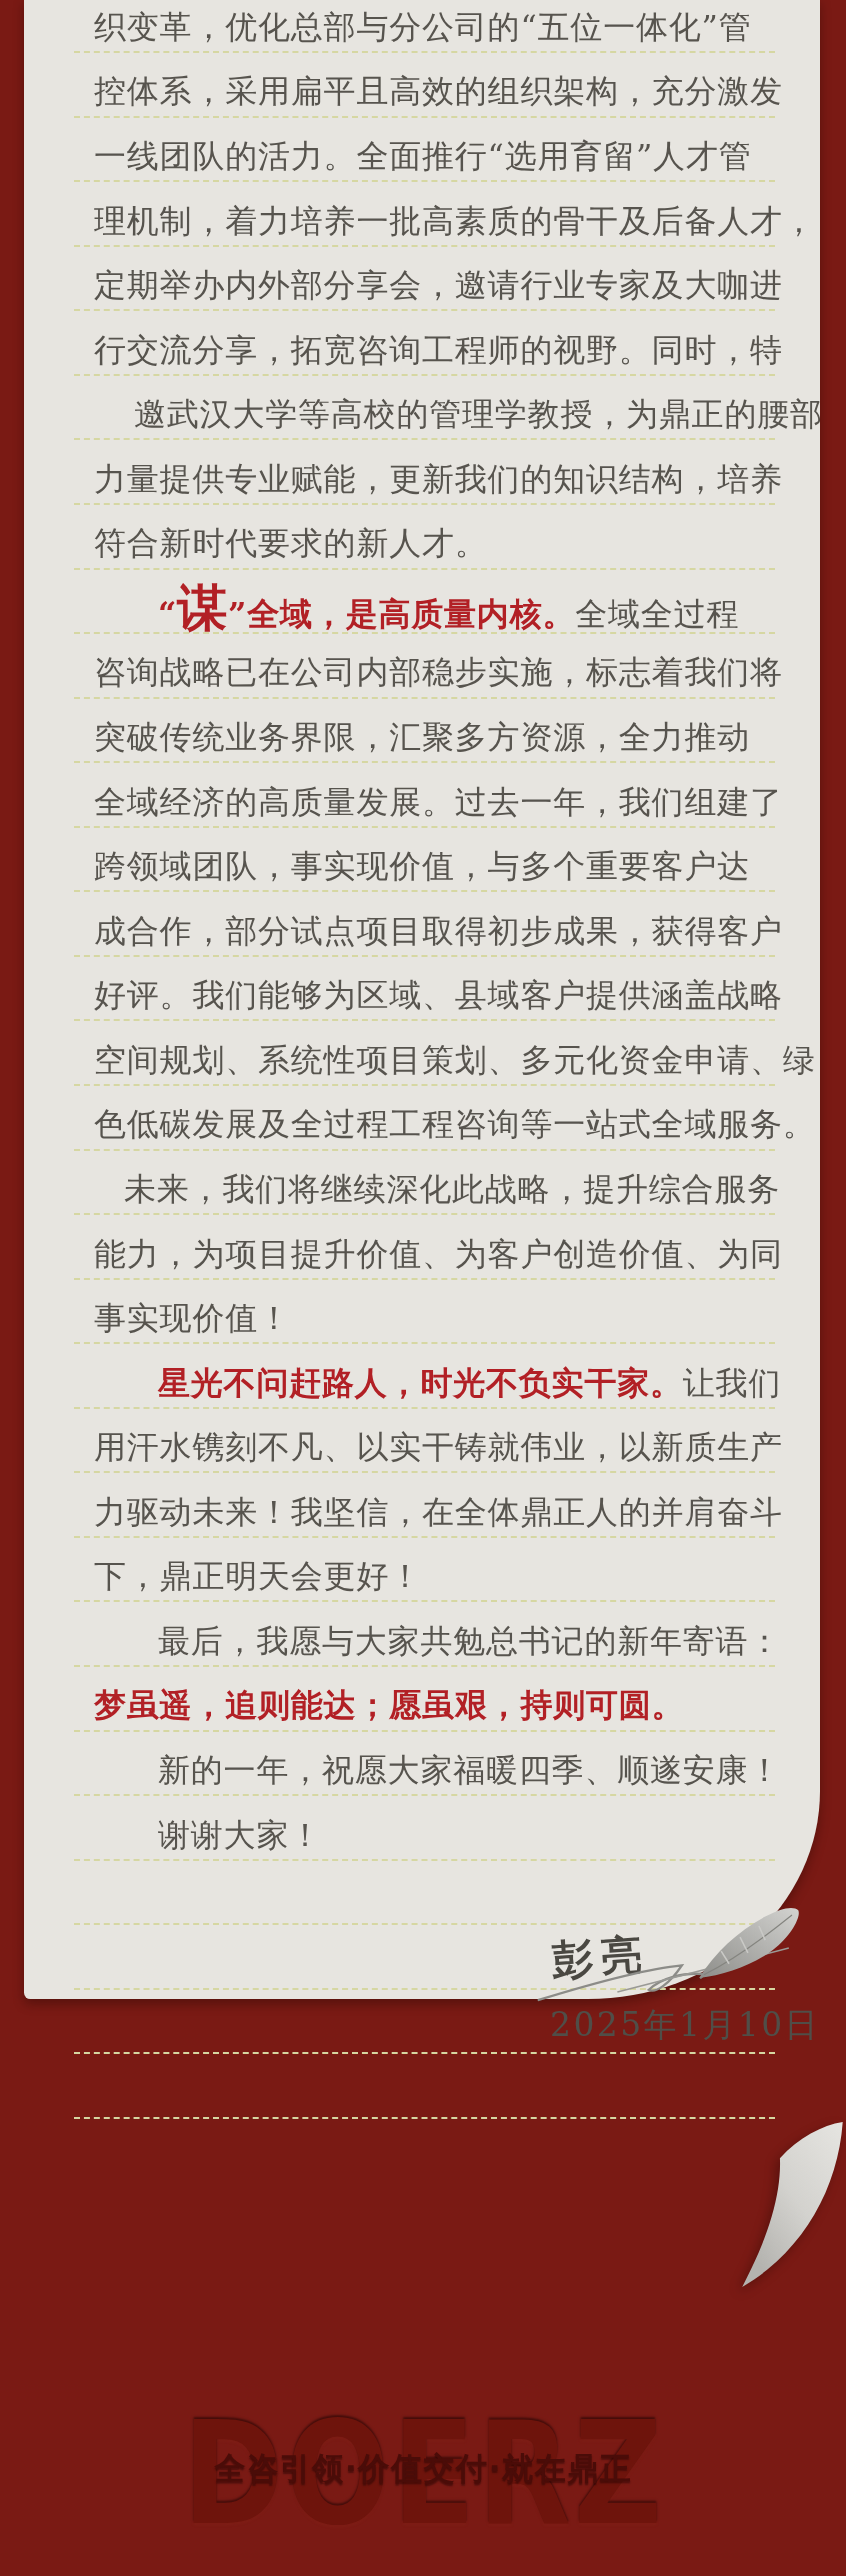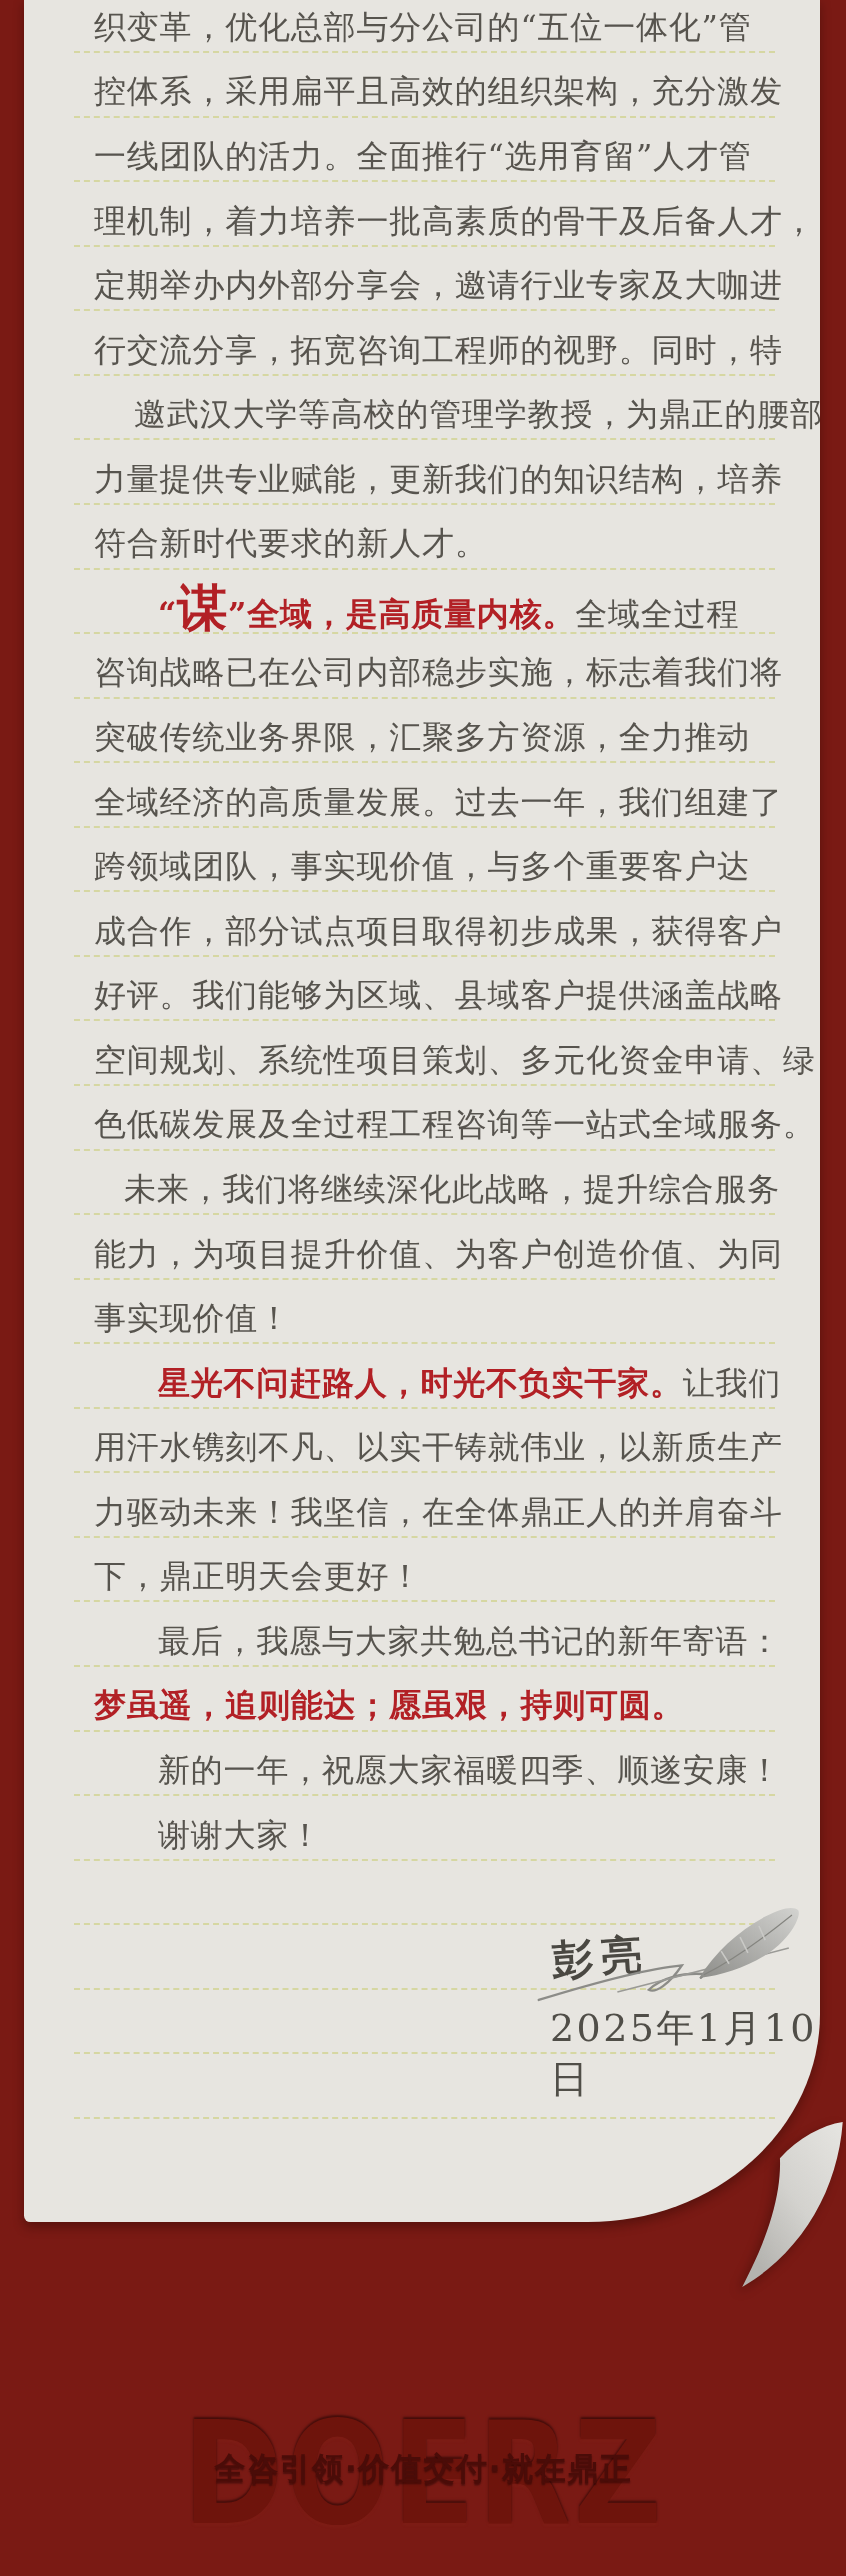--- a/index.html
+++ b/index.html
@@ -5,21 +5,21 @@
   html,body{margin:0;padding:0;}
   .page{
     position:relative;
     width:847px;height:2576px;
     background:#7a1a14;
     overflow:hidden;
     font-family:"DejaVu Serif", serif;
   }
   .paper{
     position:absolute;left:24px;top:0;
-    width:796px;height:2222px;
+    width:796px;height:1999px;
     background:#e7e5e0;
     border-bottom-right-radius:232px 208px;
     border-bottom-left-radius:6.3px;
     box-shadow:0 4.7px 11px rgba(46,8,4,.45);
   }
   .rule{
     position:absolute;left:50px;width:701px;height:0;
     border-top:2.4px dashed #d6d7a2;
   }
   .line{
@@ -33,21 +33,21 @@
   .line .red{color:#b22025;font-weight:bold;}
   .line .big-red{color:#b22025;font-weight:bold;font-size:50px;line-height:46px;}
   .line.indent{text-indent:64px;}
   .sig-name{
     position:absolute;left:528px;top:1930px;
     font-size:41px;color:#4a4842;font-weight:bold;
     letter-spacing:7.9px;transform:rotate(-4deg);
   }
   .sig-date{
     position:absolute;left:526px;top:2003px;
-    font-size:38px;color:#504e48;letter-spacing:2.4px;
+    font-size:33px;color:#504e48;letter-spacing:2.4px;
   }
   .quill{position:absolute;left:499px;top:1896px;width:291px;height:134px;}
   .curl{position:absolute;left:668px;top:2081px;width:157px;height:236px;}
   .footer-watermark{
     position:absolute;left:0;top:2402px;width:847px;
     text-align:center;
     font-family:"DejaVu Sans", sans-serif;
     font-weight:bold;font-size:143px;line-height:143px;
     color:#6e140c;letter-spacing:3.1px;
     transform:scaleX(0.85);

